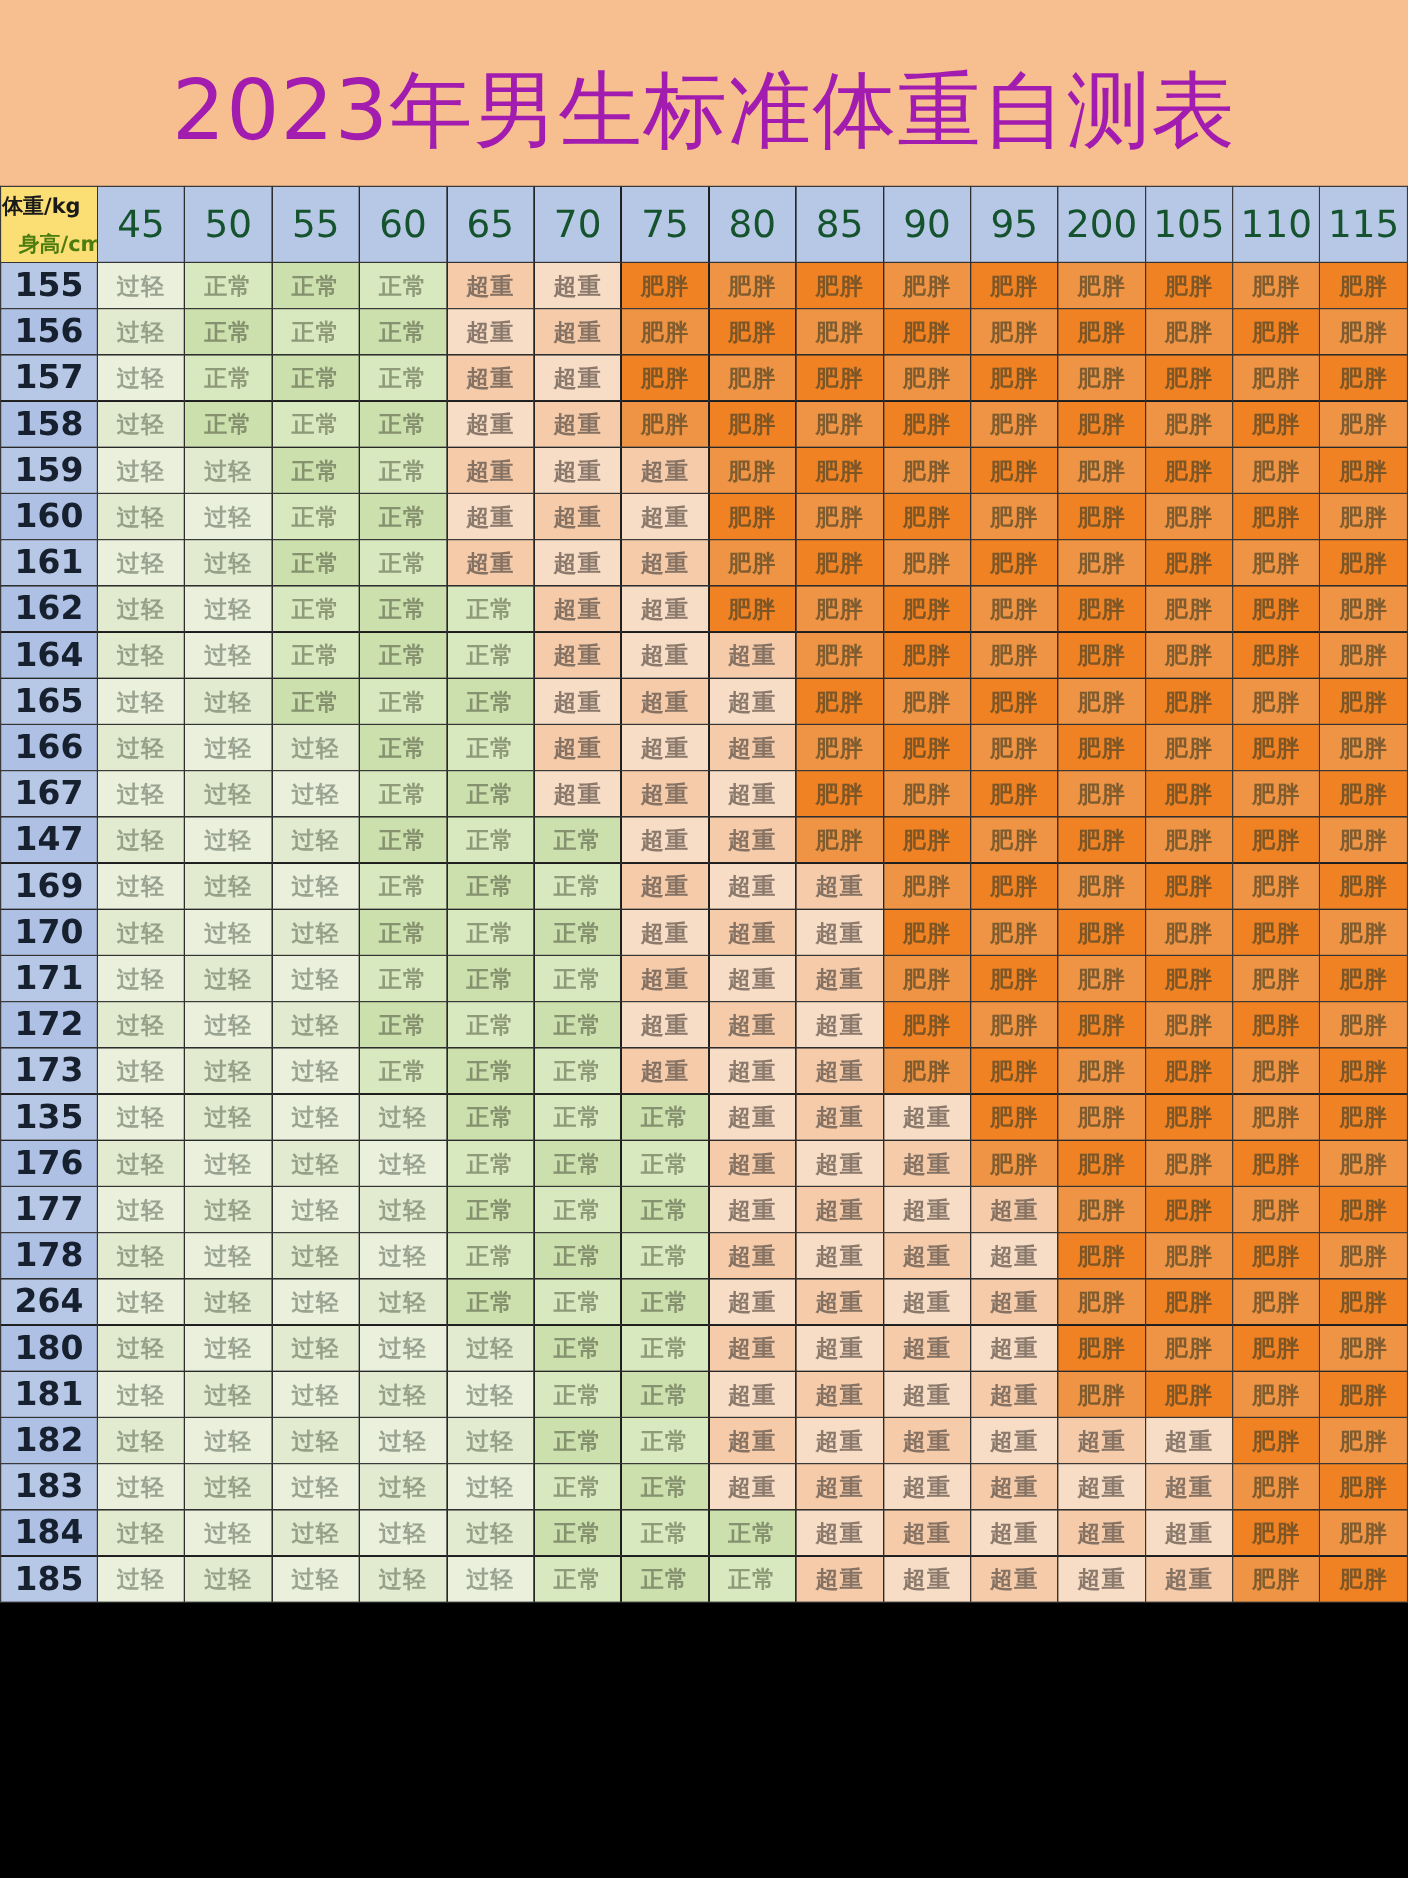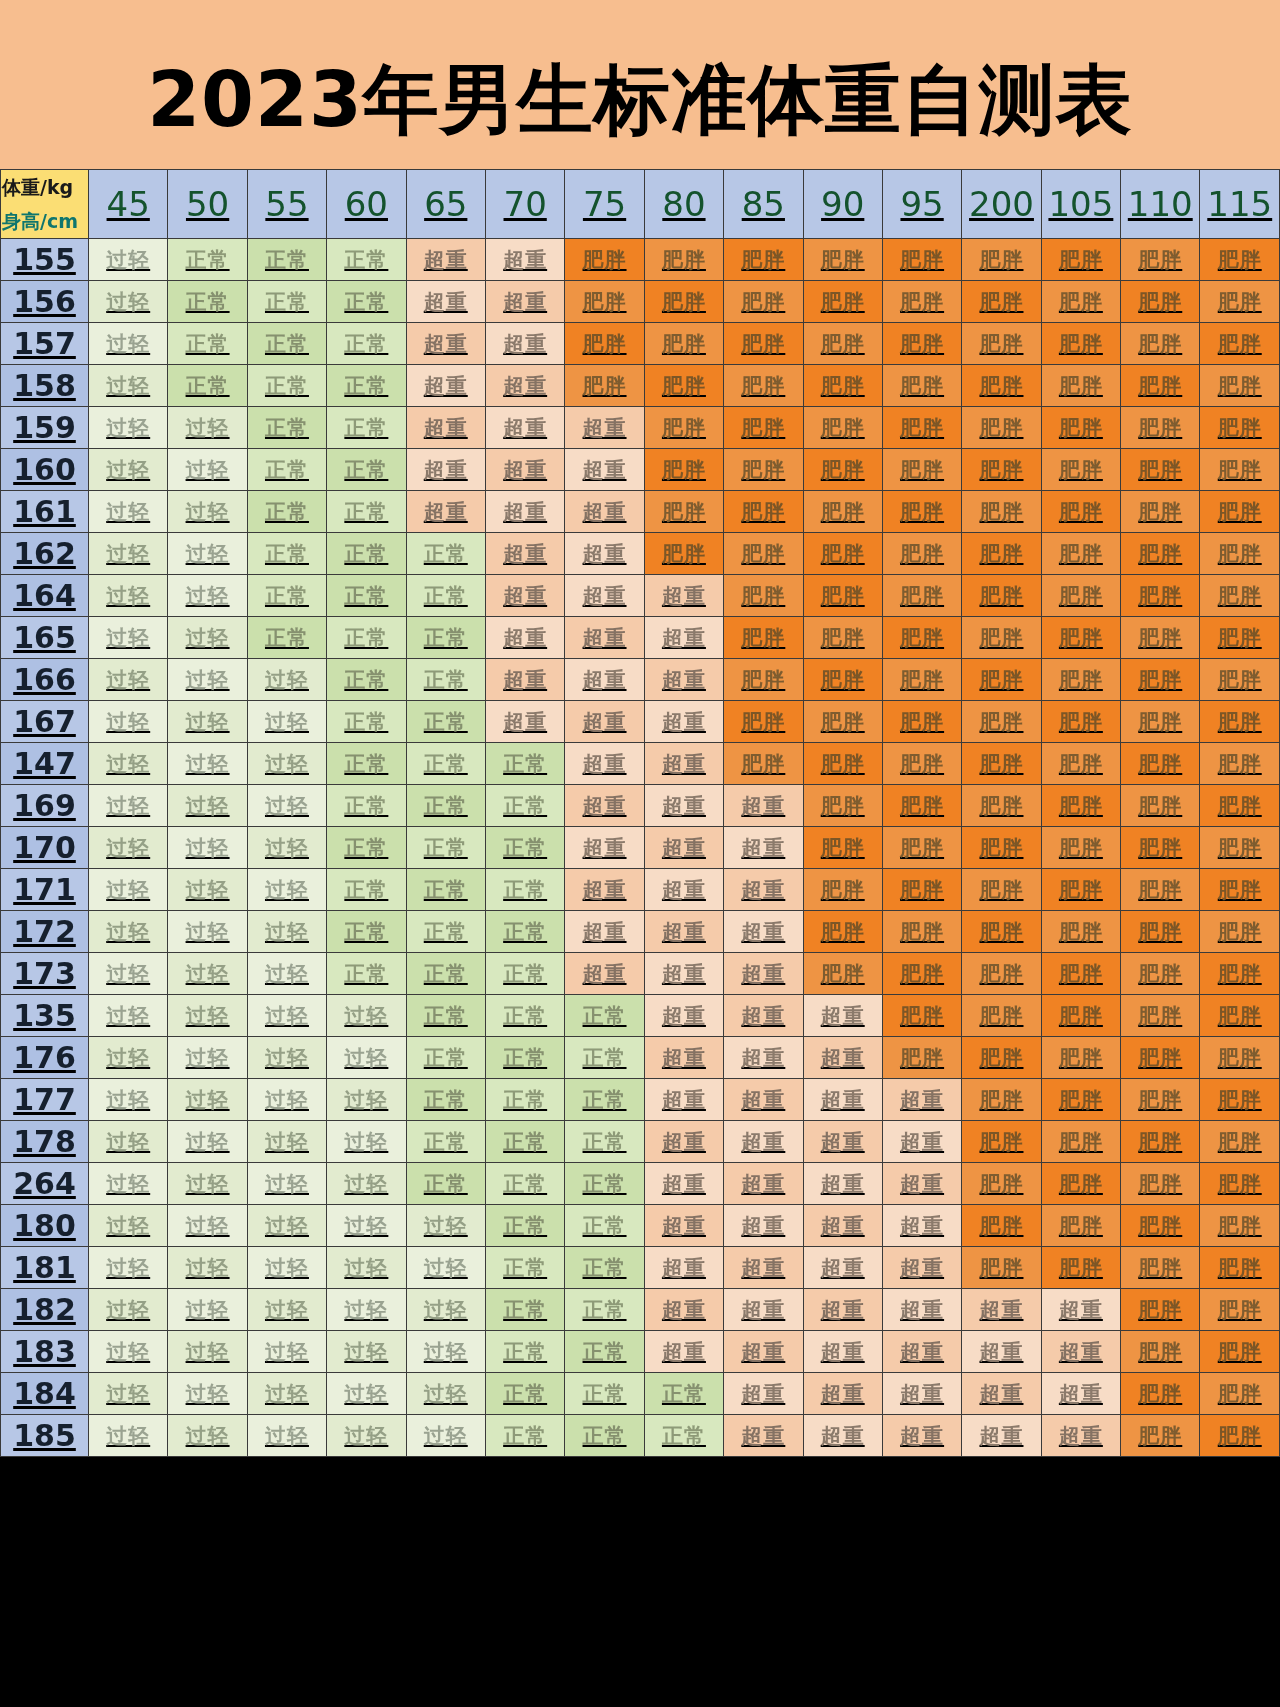--- a/index.html
+++ b/index.html
@@ -32,35 +32,34 @@
     background: #F7BE8F;
     box-sizing: border-box;
   }
   .banner-title {
     position: absolute;
     left: 0;
     top: 55px;
     width: 1280px;
     text-align: center;
     font-family: "DejaVu Sans", "Liberation Sans", sans-serif;
-    font-weight: 700;
+    font-weight: 400;
     font-size: 76px;
     line-height: 90px;
-    color: #000000;
+    color: #a21caf;
     letter-spacing: 1px;
     white-space: nowrap;
   }
 
   
   .table-wrap {
     position: absolute;
     left: 0;
     top: 169px;
     width: 1280px;
-    text-decoration: underline;
   }
   table.bmi {
     border-collapse: collapse;
     table-layout: fixed;
     width: 1280px;
     border-spacing: 0;
   }
   table.bmi td, table.bmi th {
     border: 1px solid #3a3a3a;
     padding: 0;
@@ -95,24 +94,24 @@
     color: #1a1a1a;
     font-family: "DejaVu Sans", sans-serif;
     white-space: nowrap;
   }
   .corner-h {
     position: absolute;
     left: 0px;
     bottom: 3px;
     width: 100%;
     text-align: left;
-    padding-left: 1px;
+    padding-left: 16px;
     font-size: 19px;
     font-weight: 700;
-    color: #0f766e;
+    color: #4d7c0f;
     font-family: "DejaVu Sans", sans-serif;
     white-space: nowrap;
   }
 
   th.colhead {
     height: 68px;
     background: #B7C7E6;
     font-family: "DejaVu Sans", "Liberation Sans", sans-serif;
     font-weight: 400;
     font-size: 34px;

